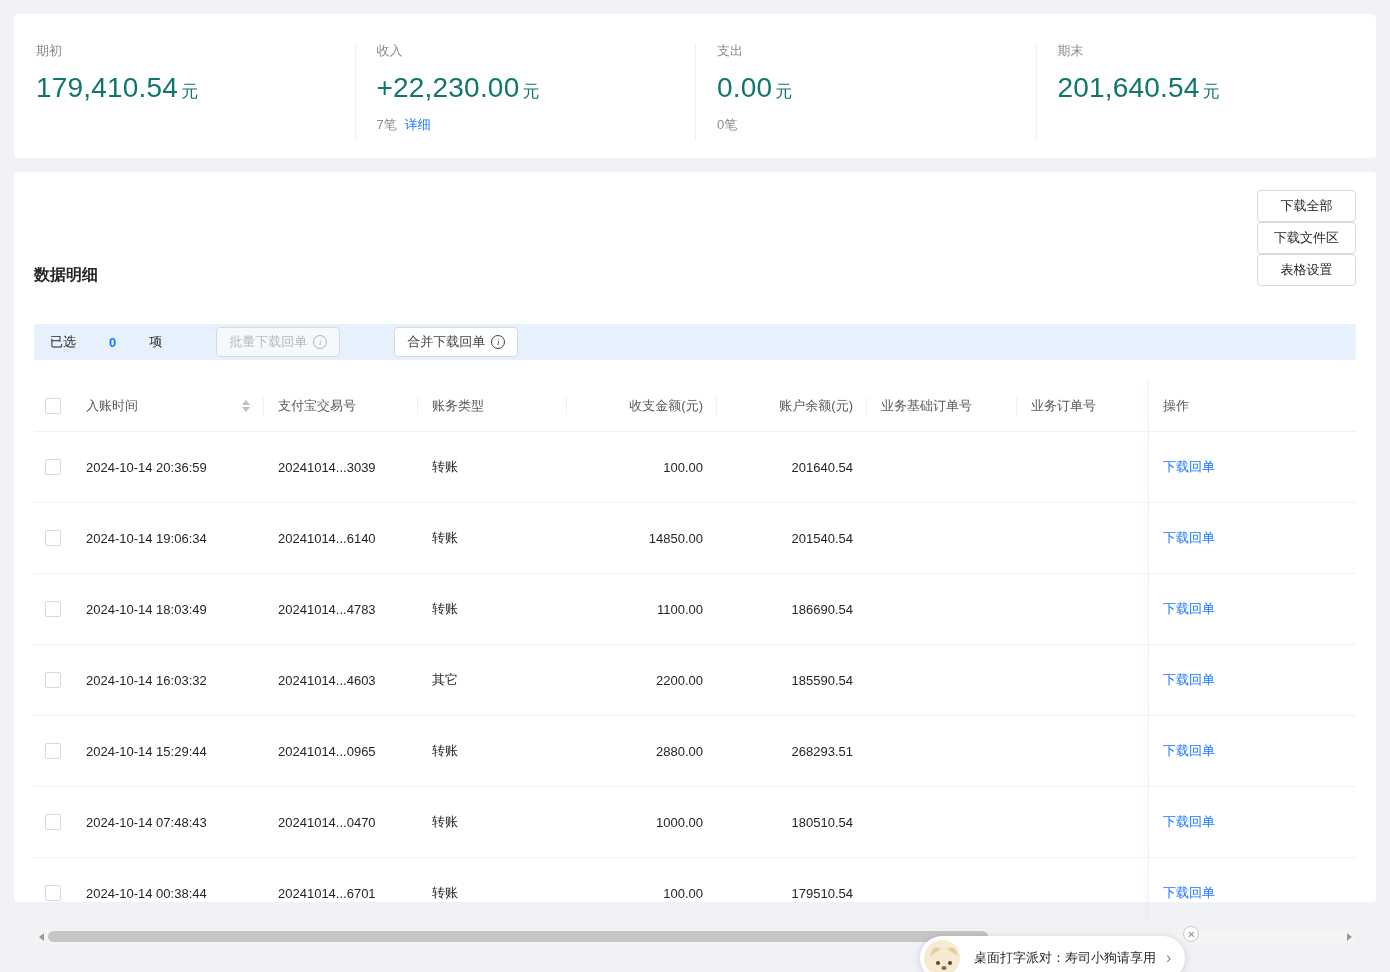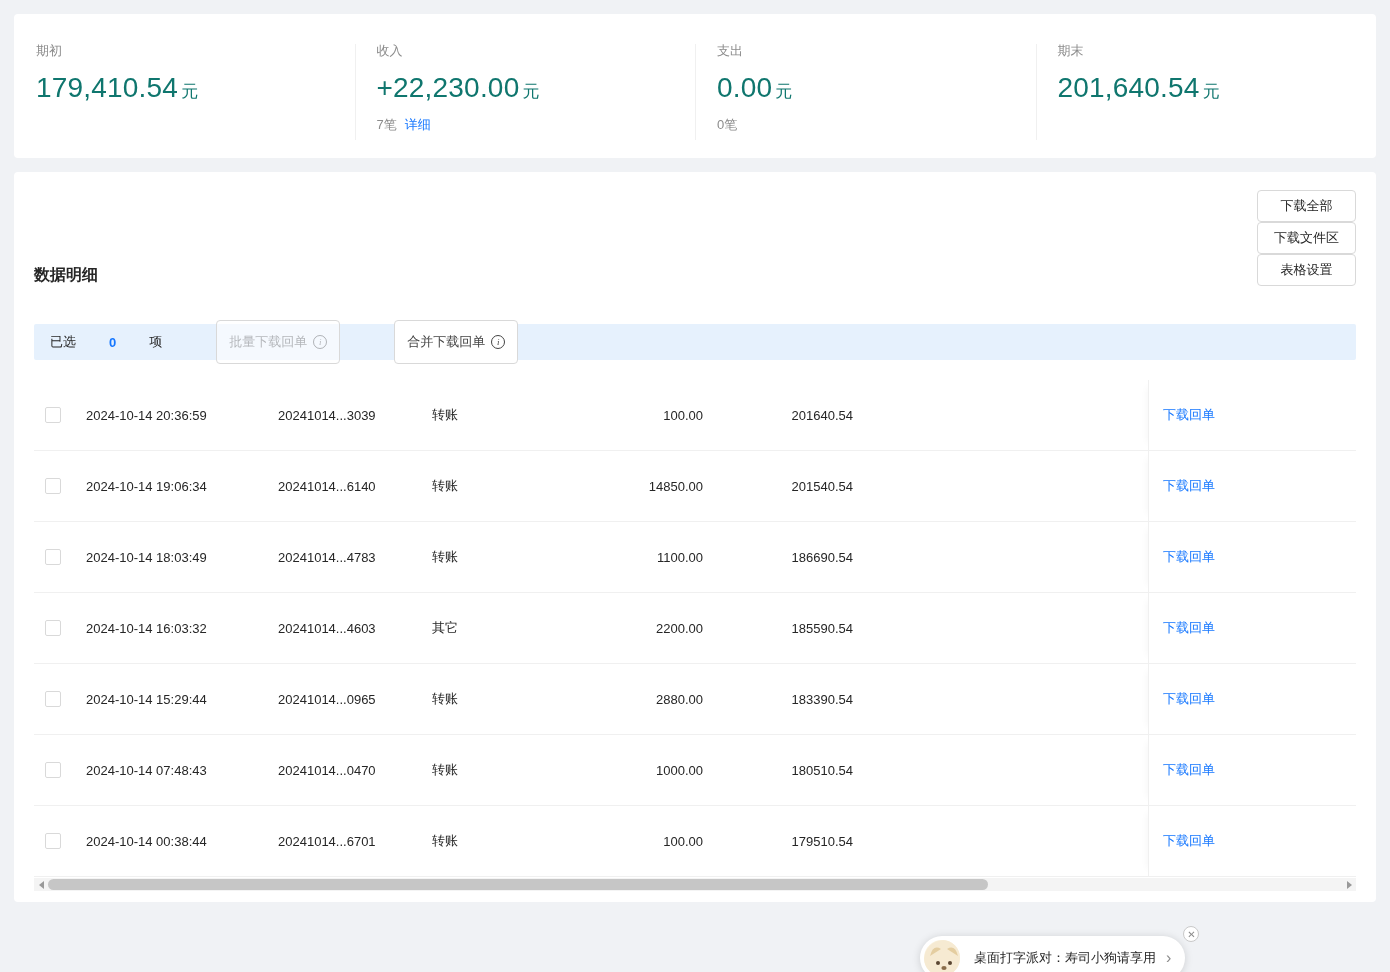--- a/index.html
+++ b/index.html
@@ -46,21 +46,21 @@
   }
 
   
   .selection-bar {
     margin:38px 20px 0 20px; height:36px; background:var(--selection-bg,#e6f1fd);
     border-radius:2px; display:flex; align-items:center; padding:0 16px;gap:28px;
   }
   .sel-text { color:#262626; }
   .sel-count { color:var(--accent,#1677ff); font-weight:700; margin:0 5px; }
   .bar-btn {
-    margin-left:26px; height:44px; padding:0 12px; display:inline-flex; align-items:center;
+    margin-left:26px; height:30px; padding:0 12px; display:inline-flex; align-items:center;
     background:#fff; border:1px solid #d9d9d9; border-radius:4px; font-size:13px; cursor:pointer;
     font-family:"Liberation Sans", sans-serif;
   }
   .bar-btn.disabled { color:rgba(0,0,0,0.28); background:rgba(255,255,255,0.6); cursor:not-allowed; }
   .bar-btn.normal { color:#434343; }
   .info-icon {
     display:inline-flex; align-items:center; justify-content:center;
     width:14px; height:14px; border:1px solid currentColor; border-radius:50%;
     font-size:9px; margin-left:6px; font-style:italic; font-family:"Liberation Serif", serif;
   }
@@ -172,20 +172,39 @@
         <span>批量下载回单</span>
         <span class="info-icon">i</span>
       </button>
       <button class="bar-btn normal">
         <span>合并下载回单</span>
         <span class="info-icon">i</span>
       </button>
     </div>
 
     <div class="table">
+      <div class="thead">
+        <div class="cell col-check">
+            <span class="checkbox"></span>
+          </div>
+        <div class="cell col-time head hsep">
+          <span>入账时间</span>
+          <span class="sorter">
+              <span class="caret-up"></span>
+              <span class="caret-down"></span>
+            </span>
+        </div>
+        <div class="cell col-txn hsep">支付宝交易号</div>
+        <div class="cell col-type hsep">账务类型</div>
+        <div class="cell col-amount hsep">收支金额(元)</div>
+        <div class="cell col-balance hsep">账户余额(元)</div>
+        <div class="cell col-base hsep">业务基础订单号</div>
+        <div class="cell col-order">业务订单号</div>
+        <div class="cell col-action">操作</div>
+      </div>
       <div id="table-body">
           <div class="trow">
     <div class="cell col-check">
               <span class="checkbox"></span>
             </div>
     <div class="cell col-time">2024-10-14 20:36:59</div>
     <div class="cell col-txn">20241014...3039</div>
     <div class="cell col-type">转账</div>
     <div class="cell col-amount">100.00</div>
     <div class="cell col-balance">201640.54</div>
@@ -241,21 +260,21 @@
             </div>
   </div>
           <div class="trow">
     <div class="cell col-check">
               <span class="checkbox"></span>
             </div>
     <div class="cell col-time">2024-10-14 15:29:44</div>
     <div class="cell col-txn">20241014...0965</div>
     <div class="cell col-type">转账</div>
     <div class="cell col-amount">2880.00</div>
-    <div class="cell col-balance">183390.54</div>
+    <div class="cell col-balance">268293.51</div>
     <div class="cell col-base"></div>
     <div class="cell col-order"></div>
     <div class="cell col-action">
               <a class="link">下载回单</a>
             </div>
   </div>
           <div class="trow">
     <div class="cell col-check">
               <span class="checkbox"></span>
             </div>

